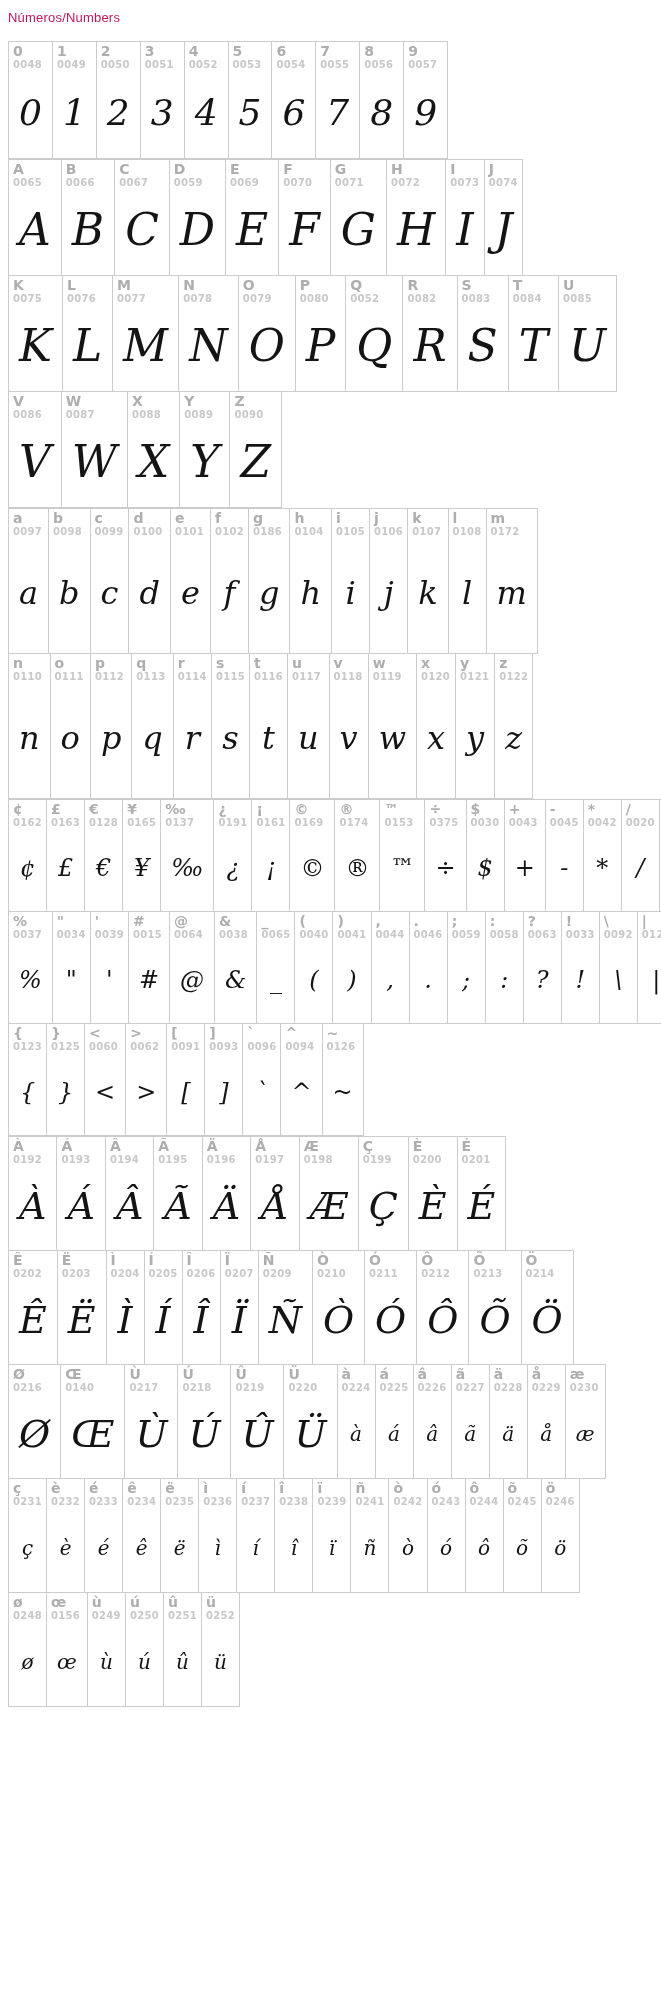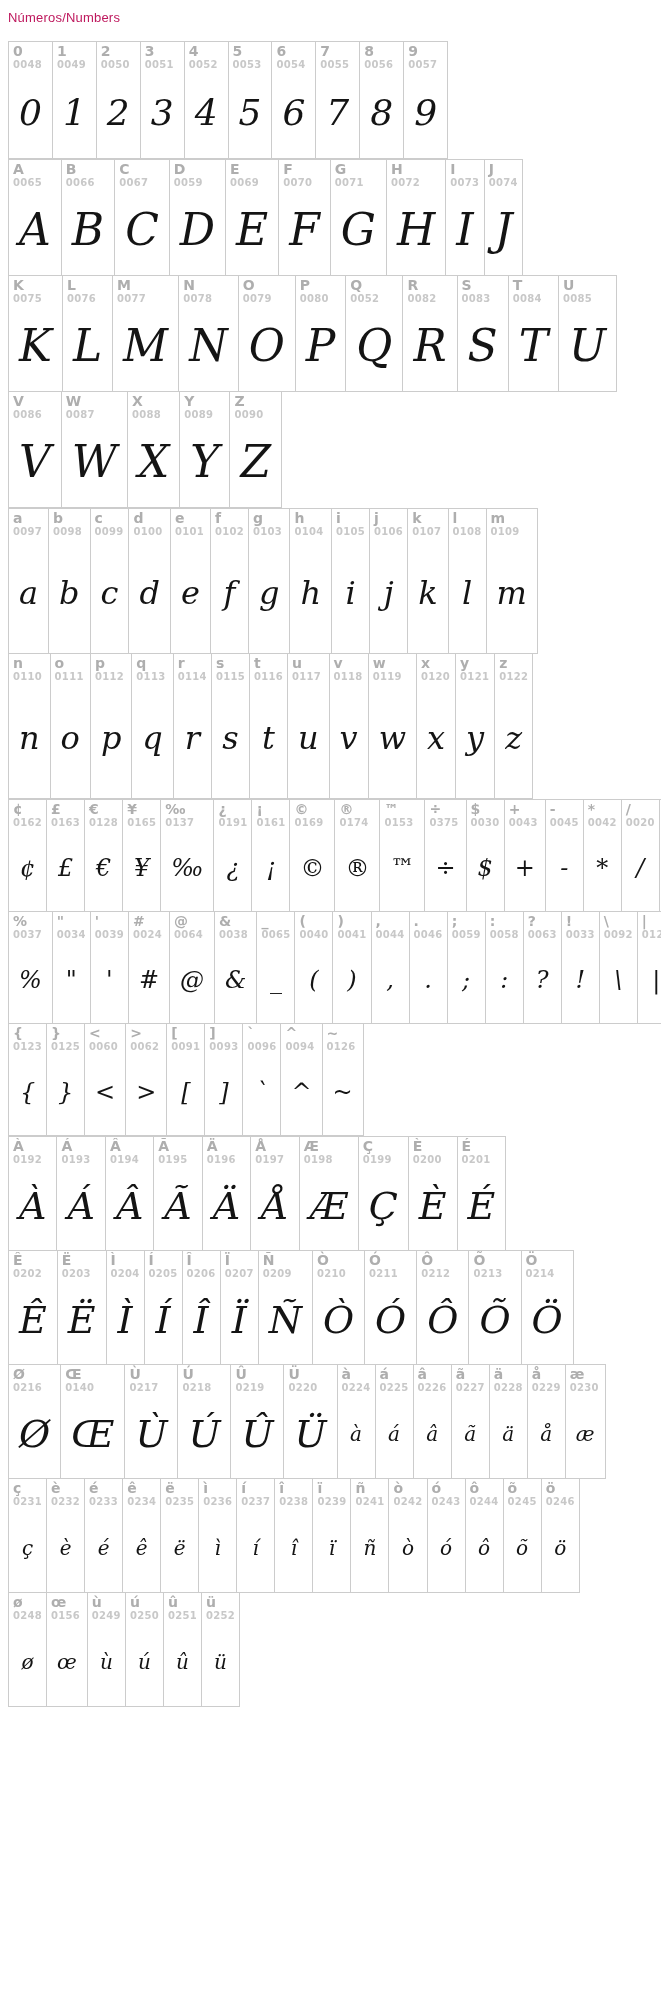--- a/index.html
+++ b/index.html
@@ -430,21 +430,21 @@
     <div class="head">
       <span class="ch">f</span>
       <span class="code">0102</span>
     </div>
     <div class="glyph lc">f</div>
   </div>
 
   <div class="cell">
     <div class="head">
       <span class="ch">g</span>
-      <span class="code">0103</span>
+      <span class="code">0186</span>
     </div>
     <div class="glyph lc">g</div>
   </div>
 
   <div class="cell">
     <div class="head">
       <span class="ch">h</span>
       <span class="code">0104</span>
     </div>
     <div class="glyph lc">h</div>
@@ -478,21 +478,21 @@
     <div class="head">
       <span class="ch">l</span>
       <span class="code">0108</span>
     </div>
     <div class="glyph lc">l</div>
   </div>
 
   <div class="cell">
     <div class="head">
       <span class="ch">m</span>
-      <span class="code">0109</span>
+      <span class="code">0172</span>
     </div>
     <div class="glyph lc">m</div>
   </div>
 </div>
         <div class="row">
   <div class="cell">
     <div class="head">
       <span class="ch">n</span>
       <span class="code">0110</span>
     </div>
@@ -757,21 +757,21 @@
     <div class="head">
       <span class="ch">'</span>
       <span class="code">0039</span>
     </div>
     <div class="glyph">'</div>
   </div>
 
   <div class="cell">
     <div class="head">
       <span class="ch">#</span>
-      <span class="code">0024</span>
+      <span class="code">0015</span>
     </div>
     <div class="glyph">#</div>
   </div>
 
   <div class="cell">
     <div class="head">
       <span class="ch">@</span>
       <span class="code">0064</span>
     </div>
     <div class="glyph">@</div>

